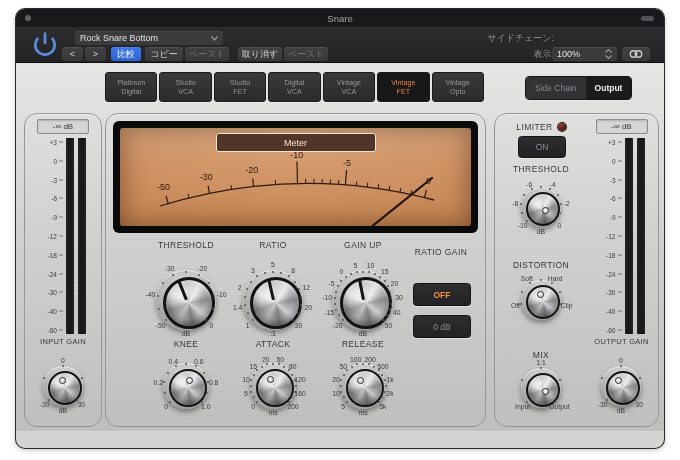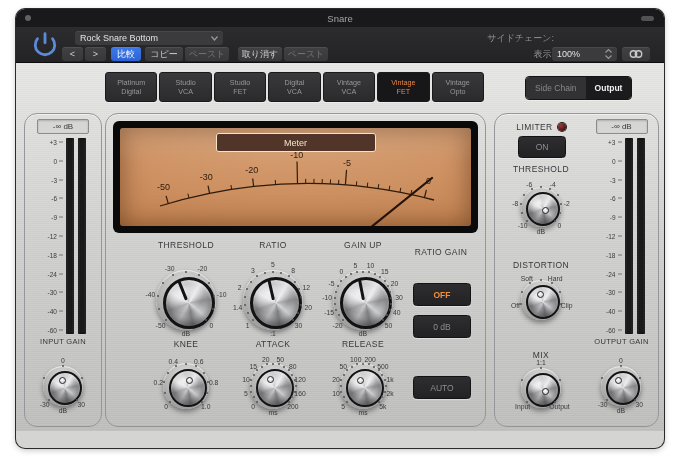--- a/index.html
+++ b/index.html
@@ -488,21 +488,20 @@
             <div class="k-label" style="left: 32.7531px; top: 12.9541px;">100</div>
             <div class="k-label" style="left: 47.2469px; top: 12.9541px;">200</div>
             <div class="k-label" style="left: 59.799px; top: 20.201px;">500</div>
             <div class="k-label" style="left: 67.0459px; top: 32.7531px;">1k</div>
             <div class="k-label" style="left: 67.0459px; top: 47.2469px;">2k</div>
             <div class="k-label" style="left: 59.799px; top: 59.799px;">5k</div>
             <div class="k-label" style="left: 40px; top: 65.76px;">ms</div>
             <div class="k-dot" style="left: 33.8562px; top: 30.562px;"></div>
           </div>
 
-        <div class="dkbtn" style="left:307px;top:262px;width:56px;height:21px;">AUTO</div>
       </div>
 
       <div class="panel p-right">
         <div class="lim-row">
           <span class="sec" style="position:static;transform:none;">LIMITER</span>
           <span class="led"></span>
         </div>
         <div class="dkbtn" style="left:23px;top:22px;width:46px;height:20px;">ON</div>
         <span class="sec" style="left:46px;top:50px;">THRESHOLD</span>
         <div class="knob" style="left: 46px; top: 93px; height: 76px; width: 76px;">

